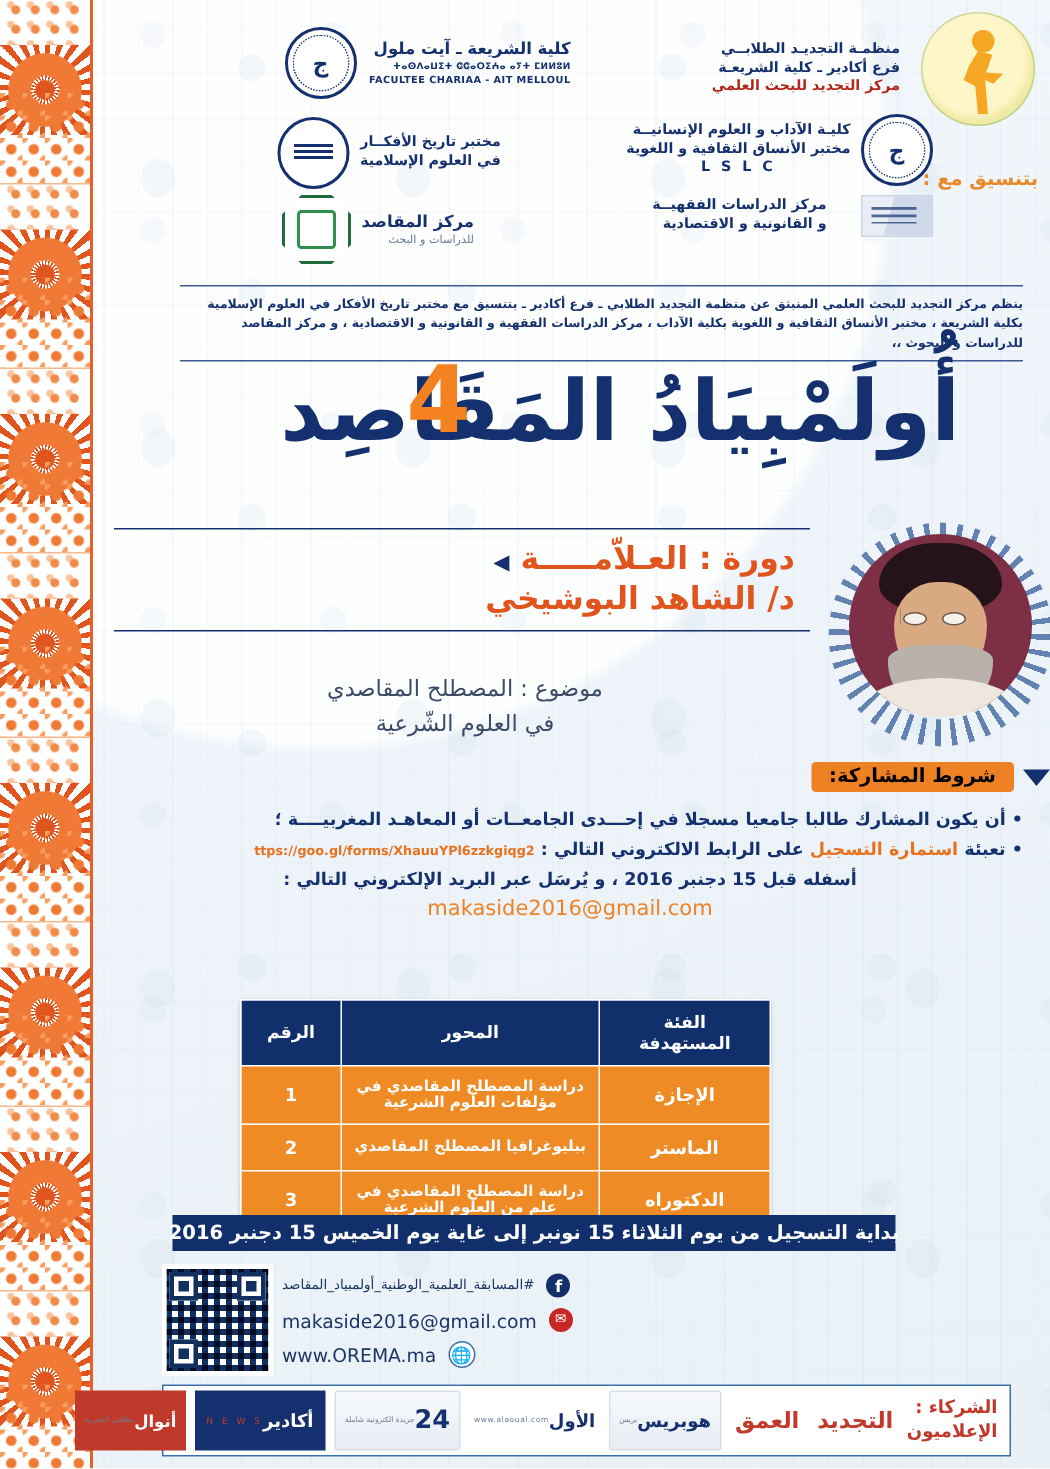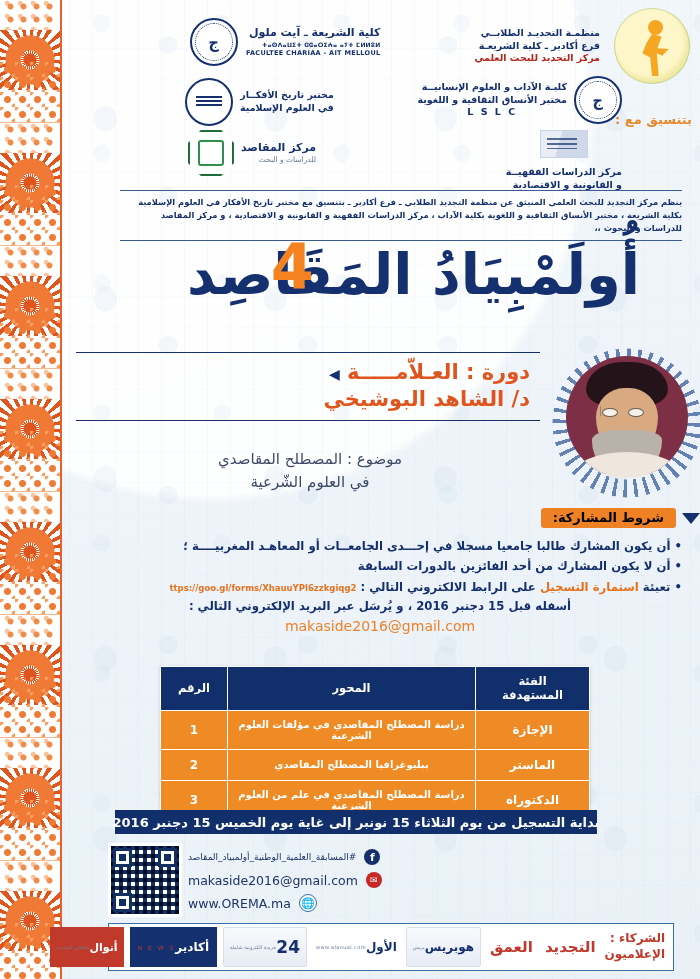--- a/index.html
+++ b/index.html
@@ -213,21 +213,21 @@
   .cond-item{font-size:11.7px;line-height:1.75;color:#15306e;font-weight:bold;white-space:nowrap;}
   .cond-item .hl{color:#e8711d;}
   .cond-item .url{font-size:8.5px;color:#e8711d;font-weight:bold;direction:ltr;unicode-bidi:embed;}
   .cond-block{font-size:11.7px;line-height:1.7;color:#15306e;font-weight:bold;text-align:center;}
   #cond-email{
     text-align:center;margin-top:1px;font-size:14px;color:#ef8125;direction:ltr;
     font-family:"DejaVu Sans","Liberation Sans",sans-serif;
   }
   
   #axes-table{
-    position:absolute;left:160px;width:430px;top:666px;
+    position:absolute;left:160px;width:354px;top:666px;
     border-collapse:collapse;table-layout:fixed;
     box-shadow:0 1px 3px rgba(0,0,0,.18);
   }
   #axes-table th{
     background:#11306b;color:#ffffff;font-size:11.5px;font-weight:bold;
     padding:7px 4px;border:1px solid #ffffff;line-height:1.25;
   }
   #axes-table td{
     background:#ef8b24;color:#ffffff;font-size:10px;font-weight:bold;
     padding:8px 5px;border:1px solid #ffffff;text-align:center;
@@ -342,21 +342,21 @@
     <div class="logo-row" style="position:absolute;left:125px;top:78px;gap:7px;">
       <div class="org-text">
         <div>مختبر تاريخ الأفكــار</div>
         <div>في العلوم الإسلامية</div>
       </div>
       <div class="seal-sq">
           <span class="bars"></span>
         </div>
     </div>
 
-    <div class="logo-row" style="position:absolute;right:78px;top:130px;gap:8px;flex-direction:column;">
+    <div class="logo-row" style="position:absolute;right:78px;top:130px;gap:23px;">
       <div class="logo-img"></div>
       <div class="org-text">
         <div>مركز الدراسات الفقهيــة</div>
         <div>و القانونية و الاقتصادية</div>
       </div>
     </div>
 
     <div class="logo-row" style="position:absolute;left:128px;top:130px;gap:7px;">
       <div class="org-text">
         <div style="font-size:11px">مركز المقاصد</div>
@@ -403,21 +403,20 @@
     </div>
   </div>
 
   <div id="conditions">
     <div id="cond-head">
       <div id="cond-caret"></div>
       <div id="cond-badge">شروط المشاركة:</div>
     </div>
     <div id="cond-list">
       <div class="cond-item">• أن يكون المشارك طالبا جامعيا مسجلا في إحـــدى الجامعــات أو المعاهـد المغربيــــة  ؛</div>
-      <div class="cond-item">• أن لا يكون المشارك من أحد الفائزين بالدورات السابقة</div>
       <div class="cond-item">
         <span>• تعبئة </span><span class="hl">استمارة التسجيل</span><span> على الرابط الالكتروني التالي : </span><span class="url">ttps://goo.gl/forms/XhauuYPl6zzkgiqg2</span>
       </div>
       <div class="cond-block">
         <span>أسفله </span><span class="hl">قبل  15 دجنبر 2016</span><span> ، و يُرسَل عبر البريد الإلكتروني التالي :</span>
       </div>
       <div id="cond-email">makaside2016@gmail.com</div>
     </div>
   </div>
 

